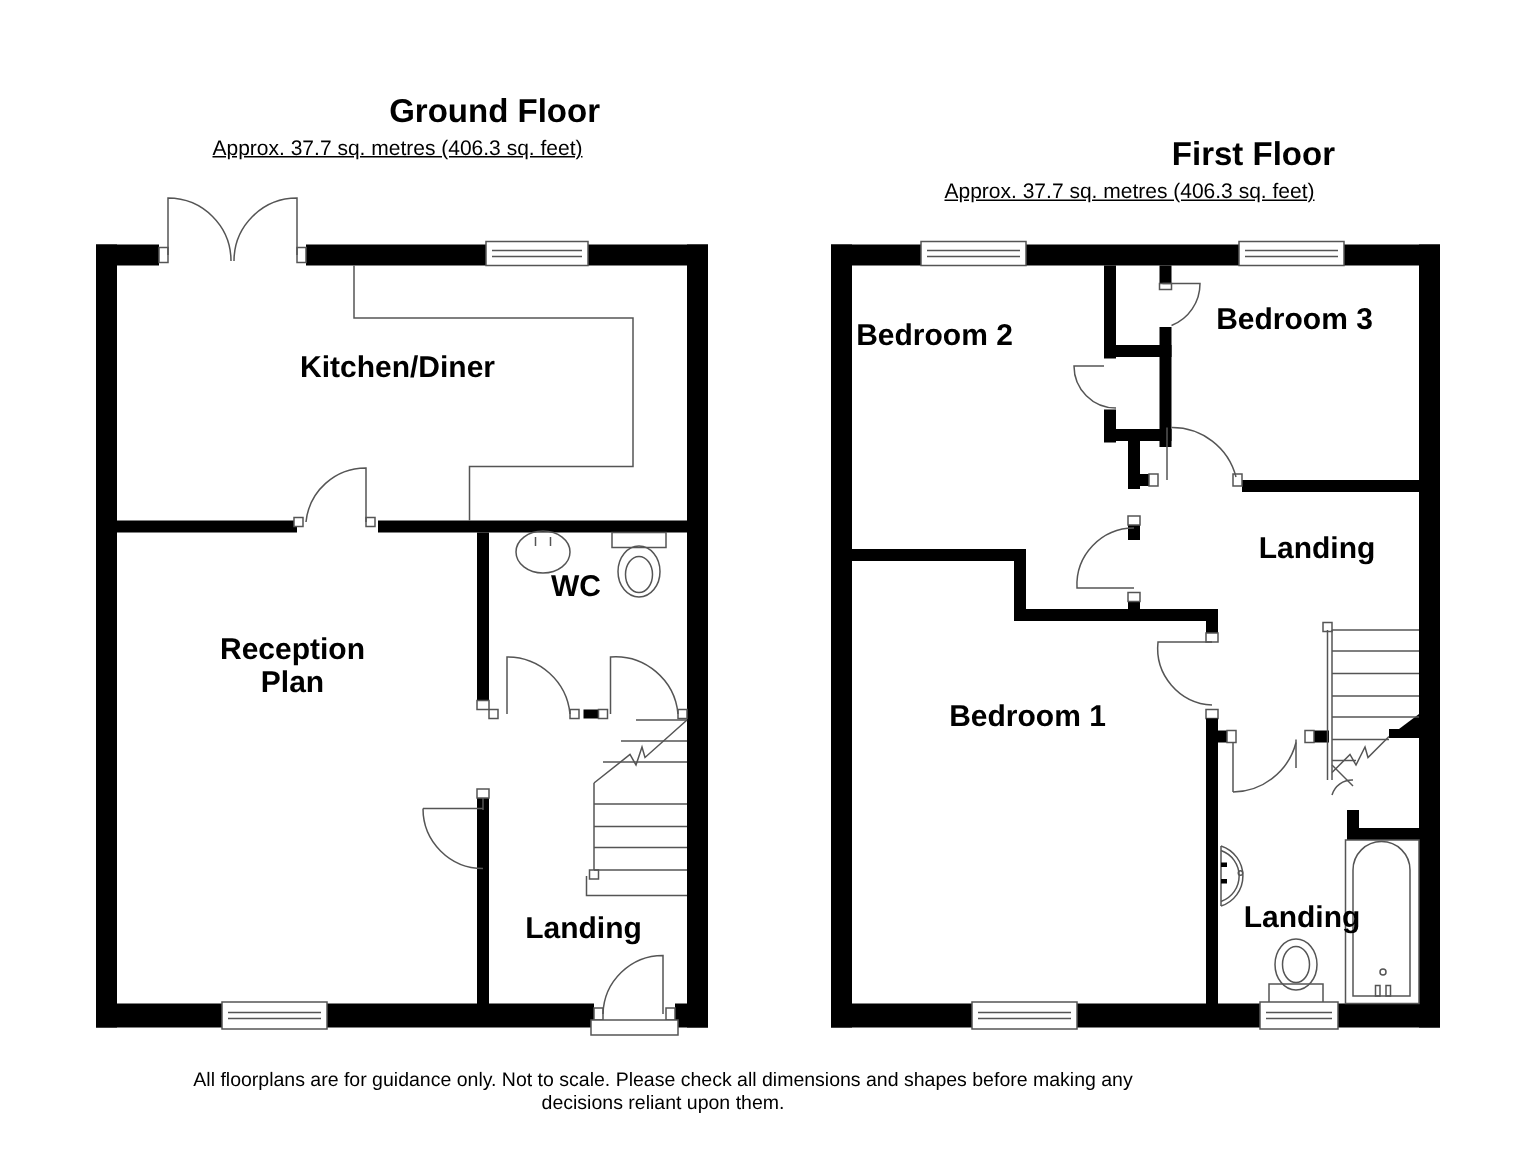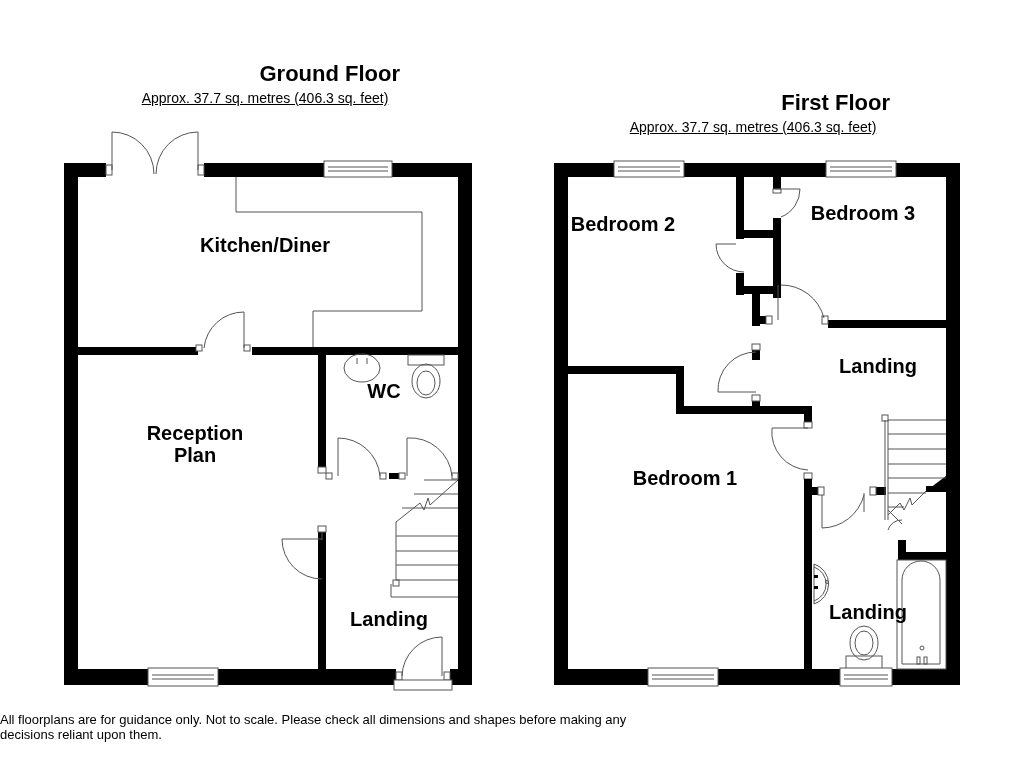--- a/index.html
+++ b/index.html
@@ -1,20 +1,20 @@
 <!DOCTYPE html>
 <html><head>
 <meta charset="utf-8">
 <style>
   html, body { margin: 0; padding: 0; background: #ffffff; }
   body { width: 1024px; height: 768px; position: relative; overflow: hidden; font-family: "Liberation Sans", sans-serif; color: #000; }
   .floor-title { position: absolute; font-weight: bold; font-size: 22px; text-align: right; white-space: nowrap; }
   .floor-area { position: absolute; font-size: 14px; text-align: center; white-space: nowrap; text-decoration: underline; }
   .room-label { position: absolute; font-weight: bold; font-size: 20px; text-align: center; line-height: 22px; white-space: nowrap; }
-  .disclaimer { position: absolute; left: 0; width: 884px; top: 712px; font-size: 13px; line-height: 15px; }
+  .disclaimer { position: absolute; left: 0; width: 884px; top: 712px; font-size: 13px; line-height: 15px; text-align: center; }
   svg { position: absolute; left: 0; top: 0; }
   .w { fill: #000; }
   .thin { fill: none; stroke: #555; stroke-width: 1; }
   .win { fill: #fff; stroke: #555; stroke-width: 1; }
   .jamb { fill: #fff; stroke: #555; stroke-width: 1; }
 </style>
 </head>
 <body>
 
 <div class="floor-title" style="left:130px; width:270px; top:61px;">Ground Floor</div>

